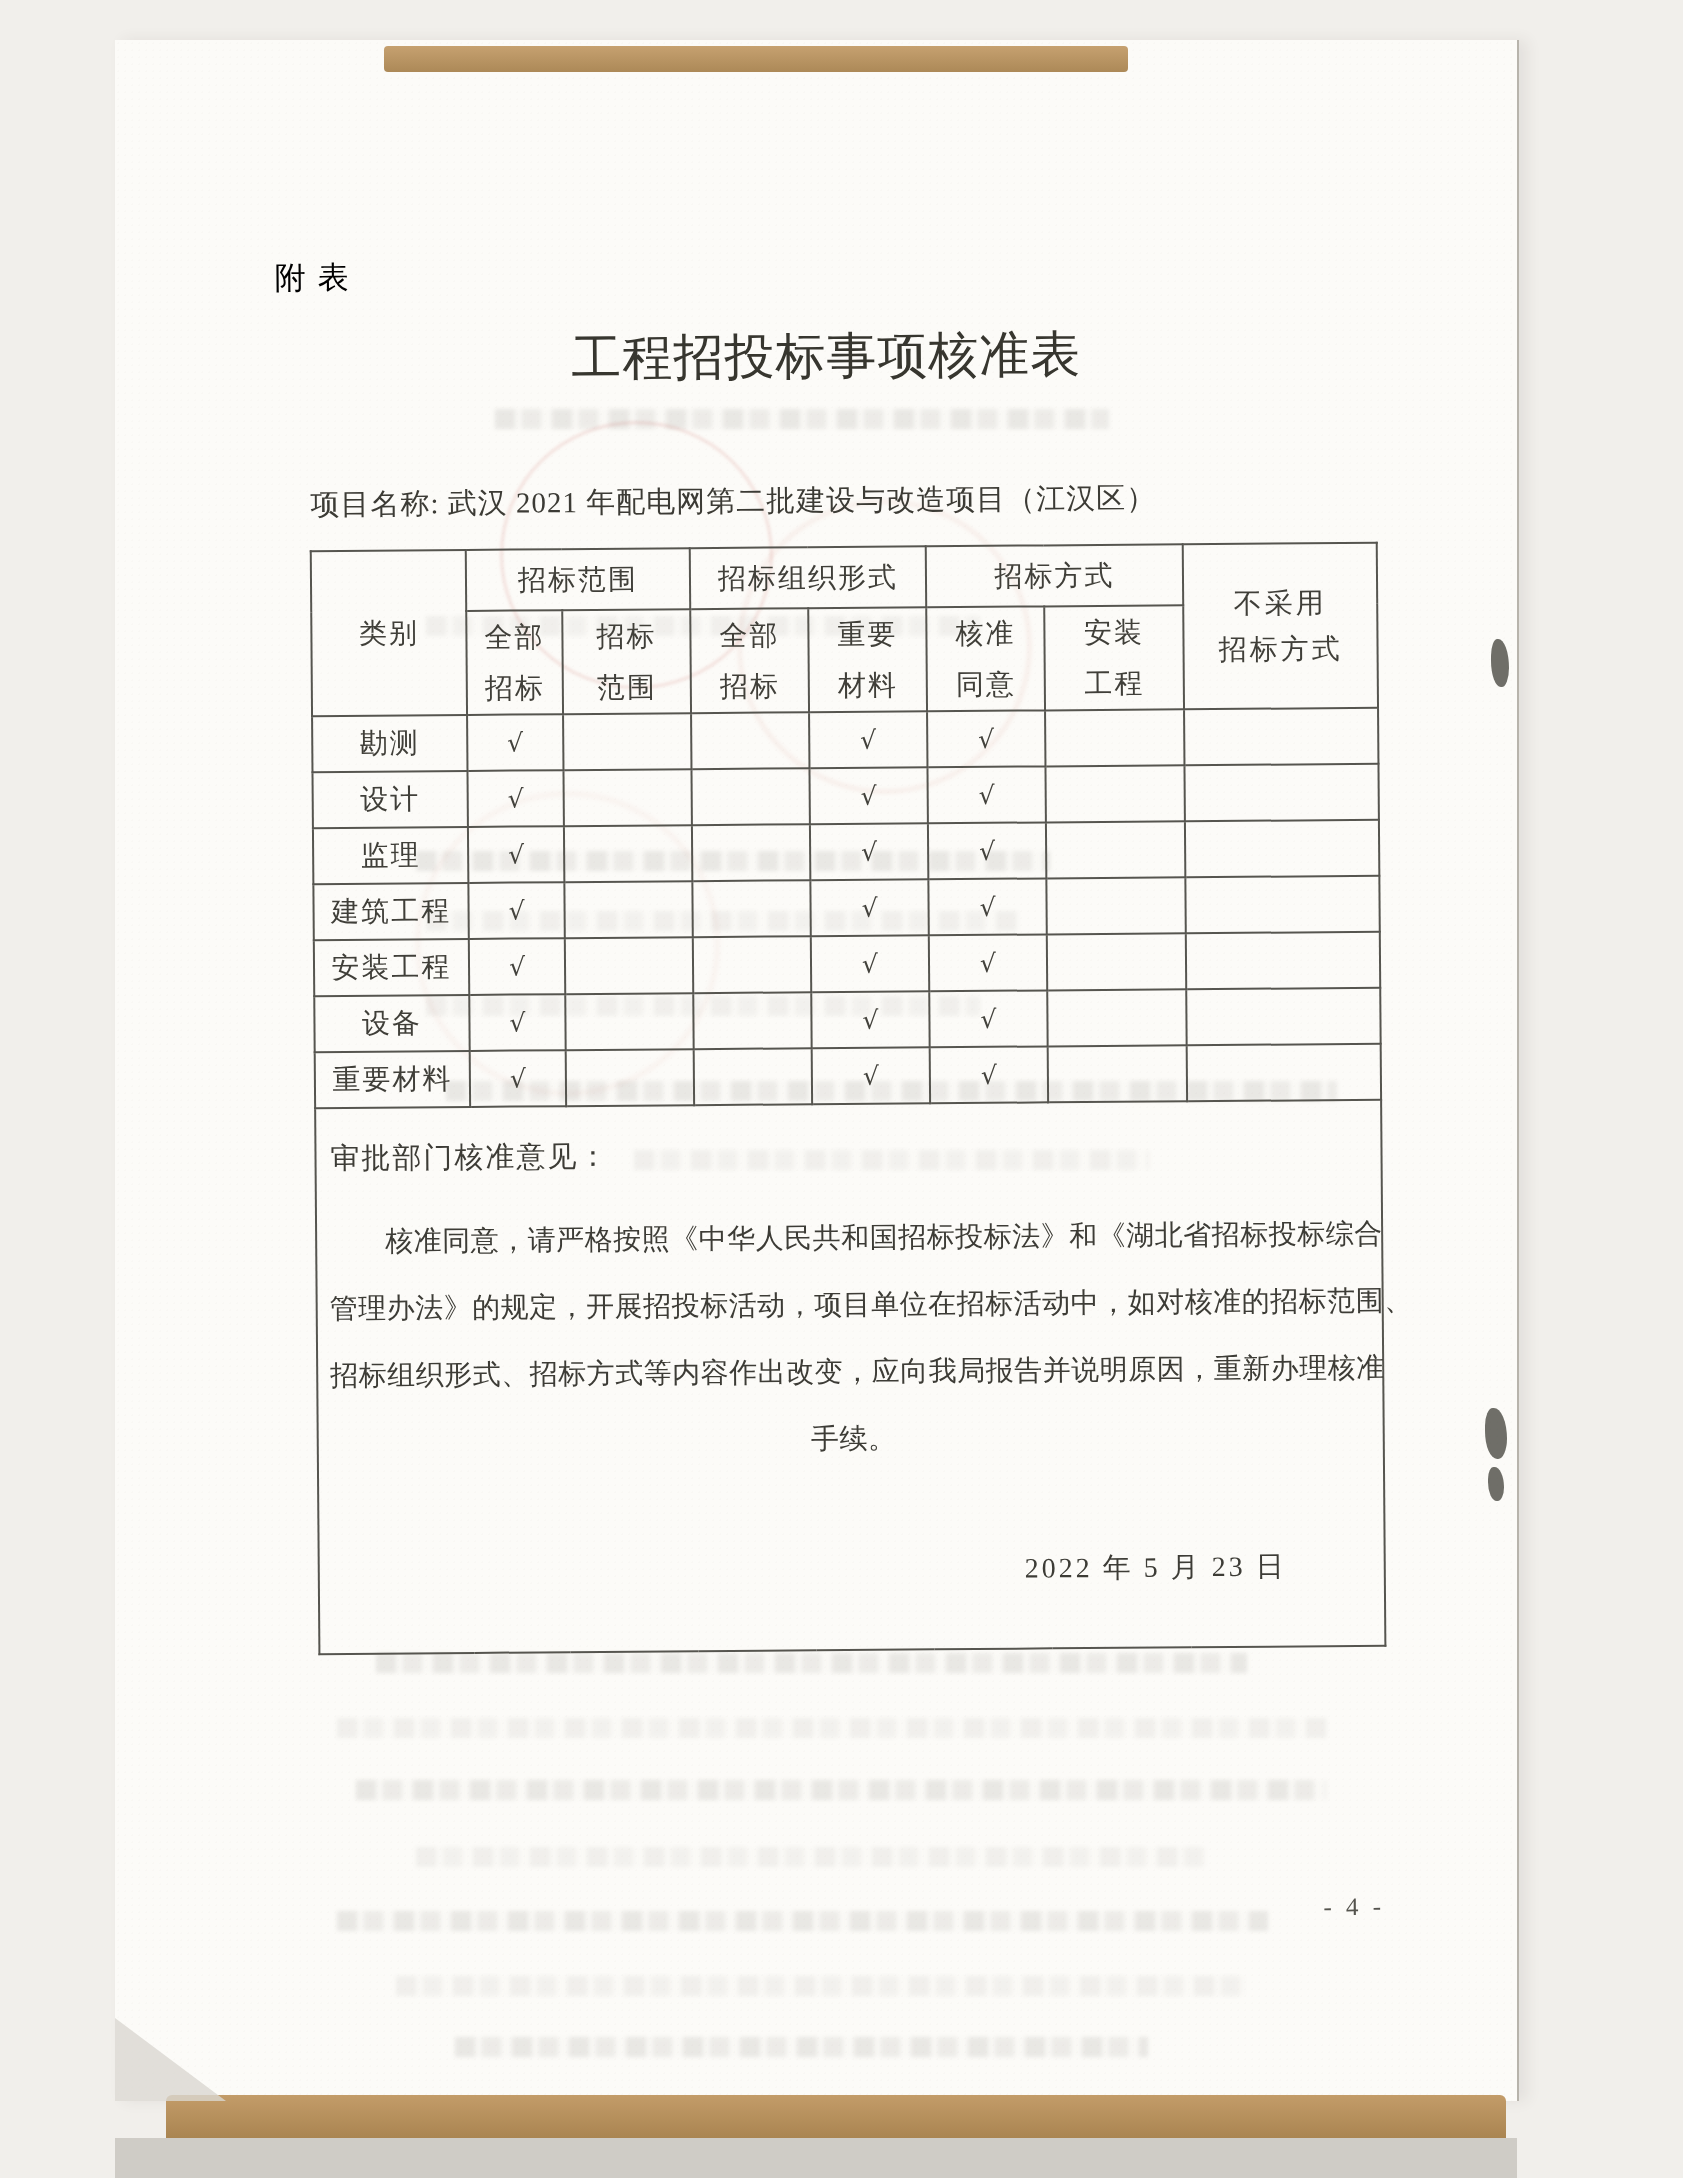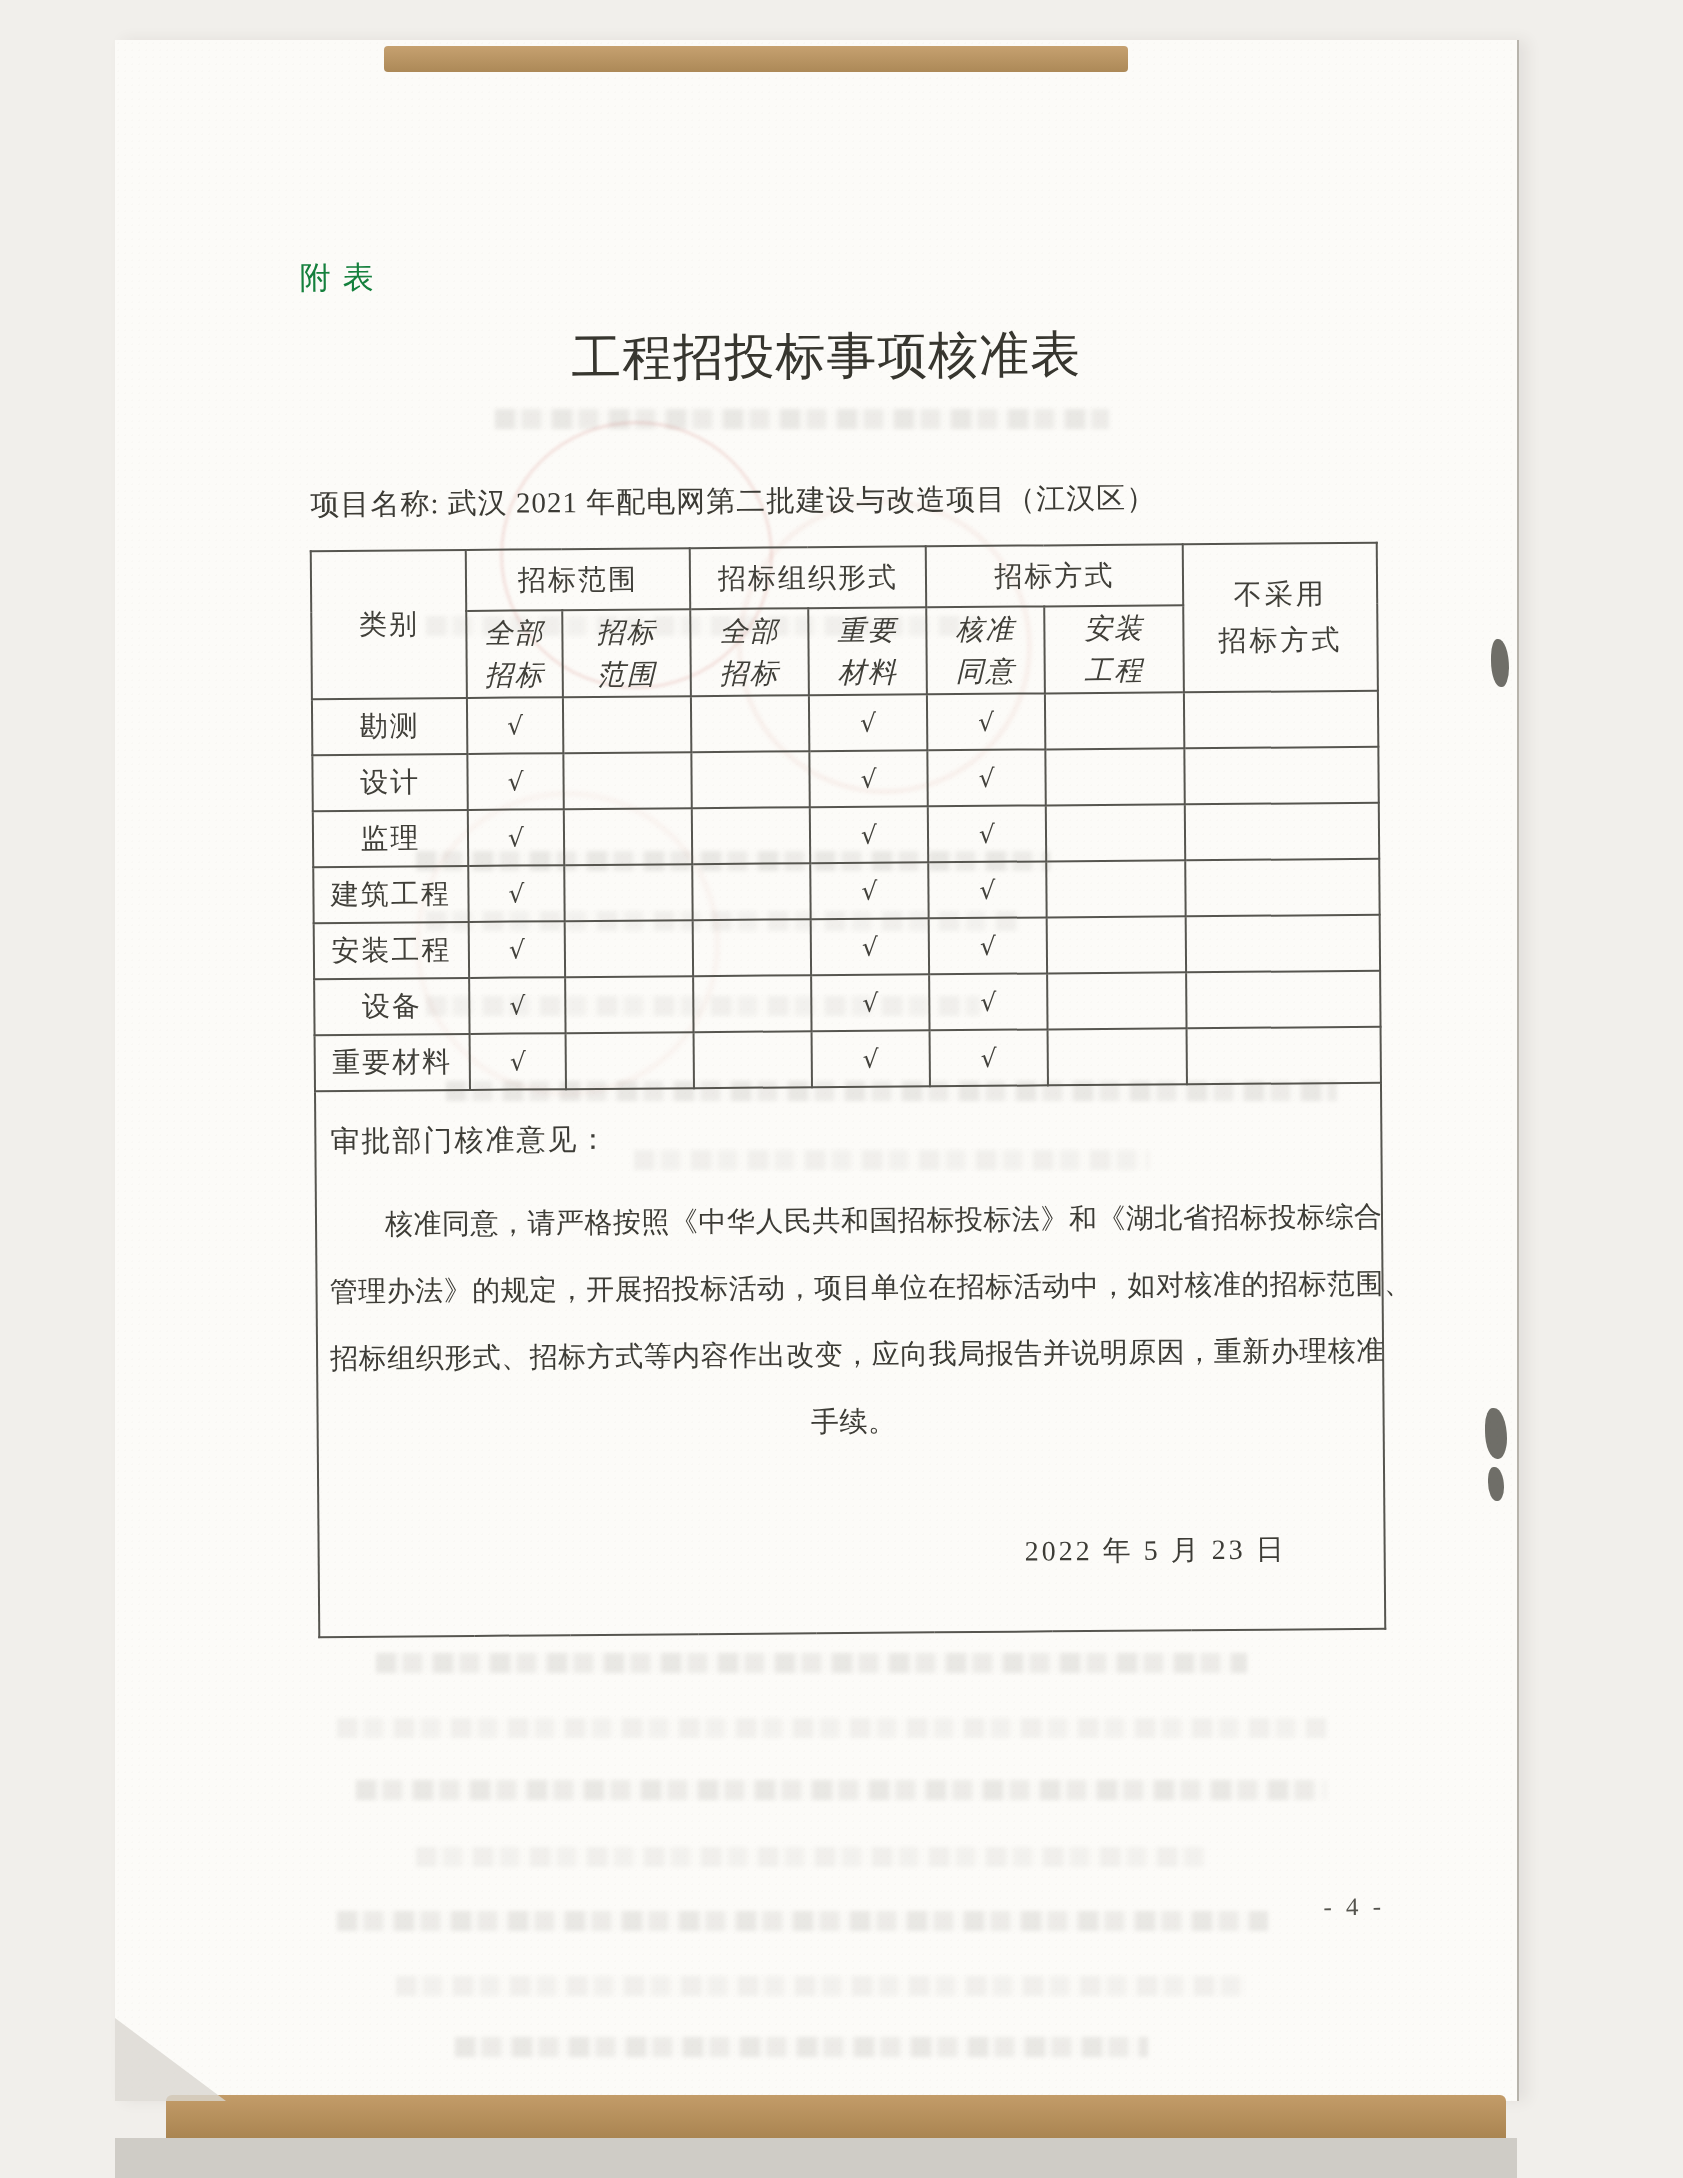--- a/index.html
+++ b/index.html
@@ -41,33 +41,33 @@
   .stampC{left:416px;top:792px;width:297px;height:297px;border:3px solid rgba(196,96,86,.09);filter:blur(2.5px);}
 
   .edgemark{position:absolute;background:#47463f;border-radius:35% 60% 40% 55%;opacity:.78;}
   .m1{left:1491px;top:639px;width:18px;height:48px;}
   .m2{left:1485px;top:1408px;width:22px;height:51px;}
   .m3{left:1488px;top:1467px;width:16px;height:34px;}
 
   
   .content{position:absolute;inset:0;transform:rotate(-0.45deg);transform-origin:842px 1089px;}
 
-  .fubiao{position:absolute;left:281px;top:253px;font-size:31px;letter-spacing:12px;color:#15803d;margin-left:25px;}
+  .fubiao{position:absolute;left:281px;top:253px;font-size:31px;letter-spacing:12px;color:#000000;}
   .doc-title{position:absolute;left:577px;top:323px;font-size:50px;letter-spacing:1px;color:#37362f;font-weight:500;}
   .project-line{position:absolute;left:315px;top:481px;font-size:29px;letter-spacing:1px;color:#3c3b35;}
 
   table.grid{
     position:absolute;left:314px;top:546px;
     border-collapse:collapse;table-layout:fixed;width:1065px;
     font-size:28px;color:#403f39;
   }
   table.grid td{border:2px solid #56554f;text-align:center;vertical-align:middle;padding:0;}
   tr.h1 td{height:59px;letter-spacing:2px;}
   tr.h2 td{height:85px;}
-  .wrap2{display:inline-block;width:2.4em;line-height:42px;word-break:break-all;letter-spacing:2px;font-style:italic;}
+  .wrap2{display:inline-block;width:2.4em;line-height:51px;word-break:break-all;letter-spacing:2px;}
   .nouse-line{display:block;line-height:46px;letter-spacing:3px;}
   tbody#rows td{height:54px;}
   td.rowlabel{letter-spacing:2px;}
   td.checkcell{font-size:25px;color:#43423c;font-family:"DejaVu Sans","Liberation Sans",sans-serif;}
 
   td.bigcell{height:544px;position:relative;text-align:left;vertical-align:top;}
   .opinion-label{position:absolute;left:14px;top:30px;font-size:29px;letter-spacing:2px;color:#3d3c36;}
   .opinion-para{position:absolute;left:12px;top:99px;right:6px;font-size:28px;line-height:67px;
     letter-spacing:0.5px;color:#3d3c36;}
   .opinion-para .ln{white-space:nowrap;}

